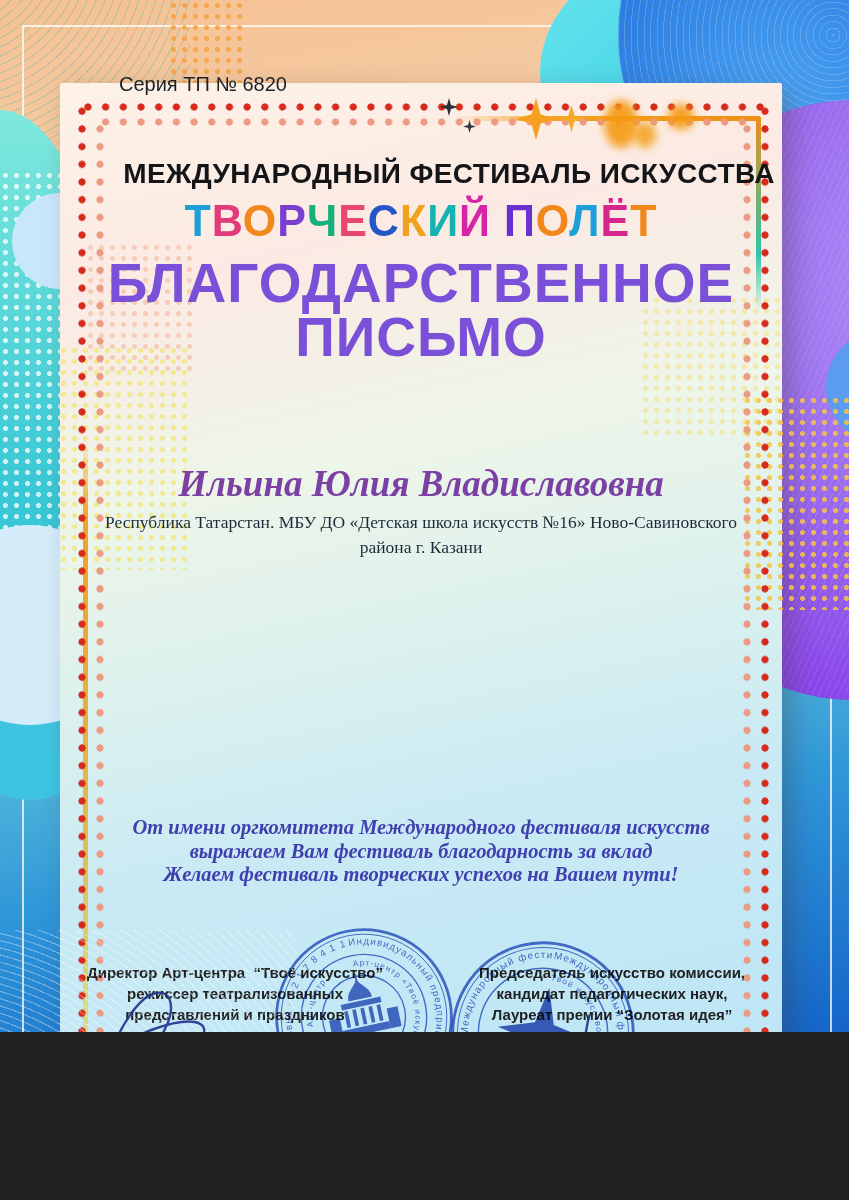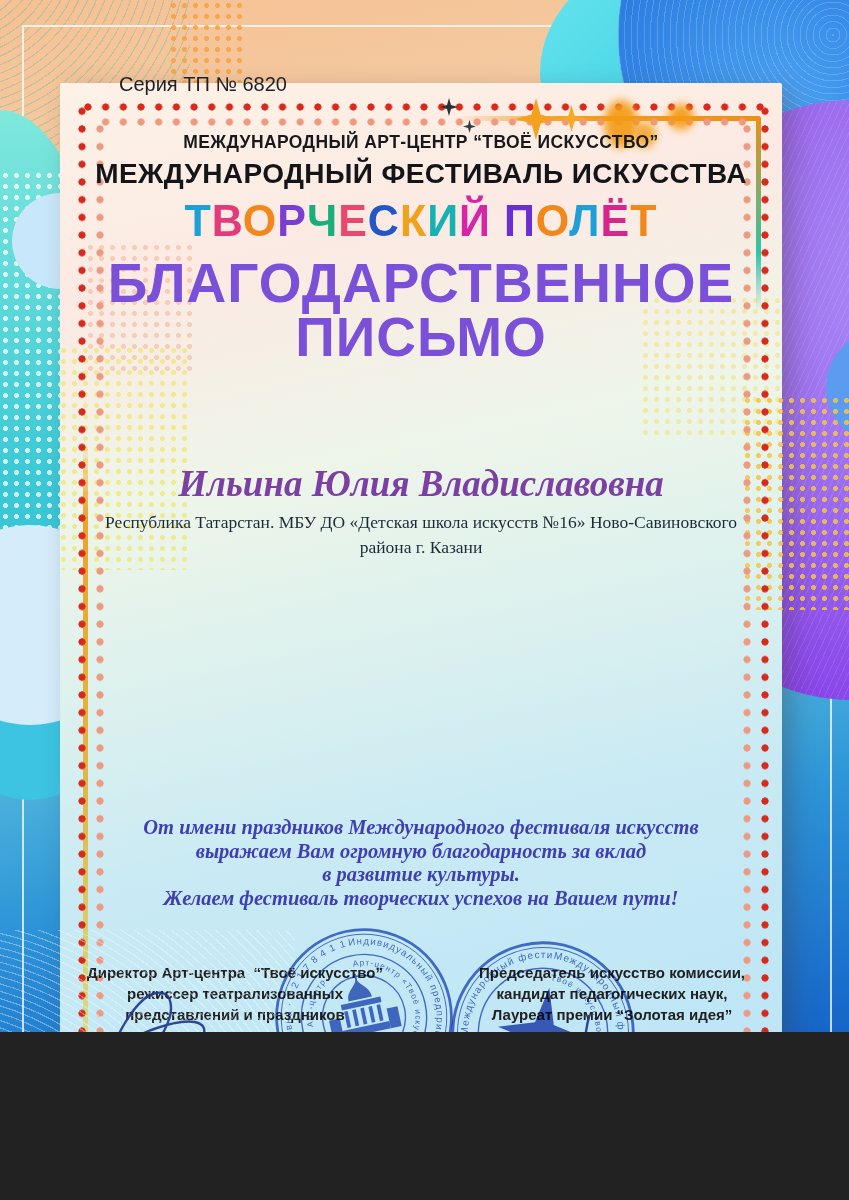--- a/index.html
+++ b/index.html
@@ -23,21 +23,21 @@
   .dot-v{width:10px;background-image:radial-gradient(circle,var(--c) 3.3px,transparent 3.9px);background-size:10px 17.7px;background-position:center;}
   
   .fr{border-radius:3px;}
   
   .spark{clip-path:polygon(50% 0,61% 39%,100% 50%,61% 61%,50% 100%,39% 61%,0 50%,39% 39%);}
   .blob{border-radius:50%;filter:blur(4px);}
   
   .t-center{left:60px;width:722px;text-align:center;}
   .series{font-size:20px;color:#1d2126;z-index:10;}
   .org{font-size:17.5px;font-weight:bold;letter-spacing:.4px;color:#17191c;z-index:10;}
-  .fest{font-size:28px;font-weight:bold;letter-spacing:.4px;color:#131518;z-index:10;}
+  .fest{font-size:28px;font-weight:bold;letter-spacing:.4px;color:#131518;z-index:10;padding-left:28px;}
   .festname{font-size:43px;font-weight:bold;letter-spacing:1px;white-space:pre;z-index:10;transform:scaleY(1.05);}
   .doctitle{font-size:55px;font-weight:bold;letter-spacing:1px;color:#7b50d8;line-height:54px;z-index:10;}
   .recipient{font-family:"Liberation Serif",serif;font-style:italic;font-weight:bold;font-size:37px;color:#7c3fa4;z-index:10;}
   .affil{font-family:"Liberation Serif",serif;font-size:17.5px;color:#1c2b3a;line-height:25px;z-index:10;text-align:center;}
   .body-txt{font-family:"Liberation Serif",serif;font-style:italic;font-weight:bold;font-size:20.5px;color:#3f3fb0;line-height:23.5px;z-index:10;}
   .signer{font-size:15px;font-weight:bold;color:#212121;line-height:21px;text-align:center;z-index:8;}
   .signer-name{font-size:16px;font-weight:bold;color:#1a1a1a;text-align:center;z-index:10;}
   .footer{font-size:19px;font-weight:bold;color:#10151a;z-index:10;}
   
   .stamp{z-index:9;opacity:.82;mix-blend-mode:multiply;}
@@ -102,36 +102,34 @@
 
   <div class="abs spark" style="left:515px;top:98px;width:42px;height:42px;background:#f5a01e;z-index:7;"></div>
   <div class="abs spark" style="left:558px;top:105px;width:27px;height:27px;background:#f6a928;z-index:7;"></div>
   <div class="abs blob" style="left:604px;top:100px;width:34px;height:48px;background:#f49a12;z-index:7;opacity:.9;"></div>
   <div class="abs blob" style="left:634px;top:122px;width:22px;height:26px;background:#f4a01c;z-index:7;opacity:.85;"></div>
   <div class="abs blob" style="left:668px;top:104px;width:26px;height:26px;background:#f49a12;z-index:7;opacity:.9;"></div>
   <div class="abs spark" style="left:440px;top:98px;width:18px;height:18px;background:#2a2f3a;z-index:7;"></div>
   <div class="abs spark" style="left:463px;top:120px;width:13px;height:13px;background:#343a46;z-index:7;"></div>
 
   <div class="abs series" style="left:119px;top:73px;">Серия ТП № 6820</div>
-  <div class="abs t-center org" style="top:132px;">МЕЖДУНАРОДНЫЙ АРТ-ЦЕНТР “ТВОЁ ИСКУССТВО”</div>
   <div class="abs t-center fest" style="top:158px;">МЕЖДУНАРОДНЫЙ ФЕСТИВАЛЬ ИСКУССТВА</div>
   <div class="abs t-center festname" id="festival-name" style="top:196px;"><span style="color: rgb(31, 159, 216);">Т</span><span style="color: rgb(226, 58, 122);">В</span><span style="color: rgb(242, 135, 28);">О</span><span style="color: rgb(122, 63, 209);">Р</span><span style="color: rgb(23, 176, 124);">Ч</span><span style="color: rgb(232, 72, 110);">Е</span><span style="color: rgb(36, 86, 200);">С</span><span style="color: rgb(240, 162, 30);">К</span><span style="color: rgb(22, 178, 178);">И</span><span style="color: rgb(214, 38, 168);">Й</span><span style="color: rgb(0, 0, 0);"> </span><span style="color: rgb(106, 47, 209);">П</span><span style="color: rgb(242, 135, 28);">О</span><span style="color: rgb(31, 159, 216);">Л</span><span style="color: rgb(214, 38, 142);">Ё</span><span style="color: rgb(242, 135, 28);">Т</span></div>
   <div class="abs t-center doctitle" style="top:256px;">
     <div>БЛАГОДАРСТВЕННОЕ</div>
     <div>ПИСЬМО</div>
   </div>
   <div class="abs t-center recipient" style="top:462px;">Ильина Юлия Владиславовна</div>
   <div class="abs t-center affil" style="top:510px;">
     <div>Республика Татарстан. МБУ ДО «Детская школа искусств №16» Ново-Савиновского</div>
     <div>района г. Казани</div>
   </div>
   <div class="abs t-center body-txt" style="top:816px;">
-    <div>От имени праздников Международного фестиваля искусств</div>
-    <div>выражаем Вам огромную благодарность за вклад</div>
-    <div>в развитие культуры.</div>
+    <div>От имени оргкомитета Международного фестиваля искусств</div>
+    <div>выражаем Вам фестиваль благодарность за вклад</div>
     <div>Желаем фестиваль творческих успехов на Вашем пути!</div>
   </div>
 
   <div class="abs signer" style="left:85px;top:962px;width:300px;">
     <div style="white-space:pre;">Директор Арт-центра  “Твоё искусство”</div>
     <div>режиссер театрализованных</div>
     <div>представлений и праздников</div>
   </div>
   <div class="abs signer-name" style="left:168px;top:1030px;width:140px;">Циулина В.П.</div>
 

